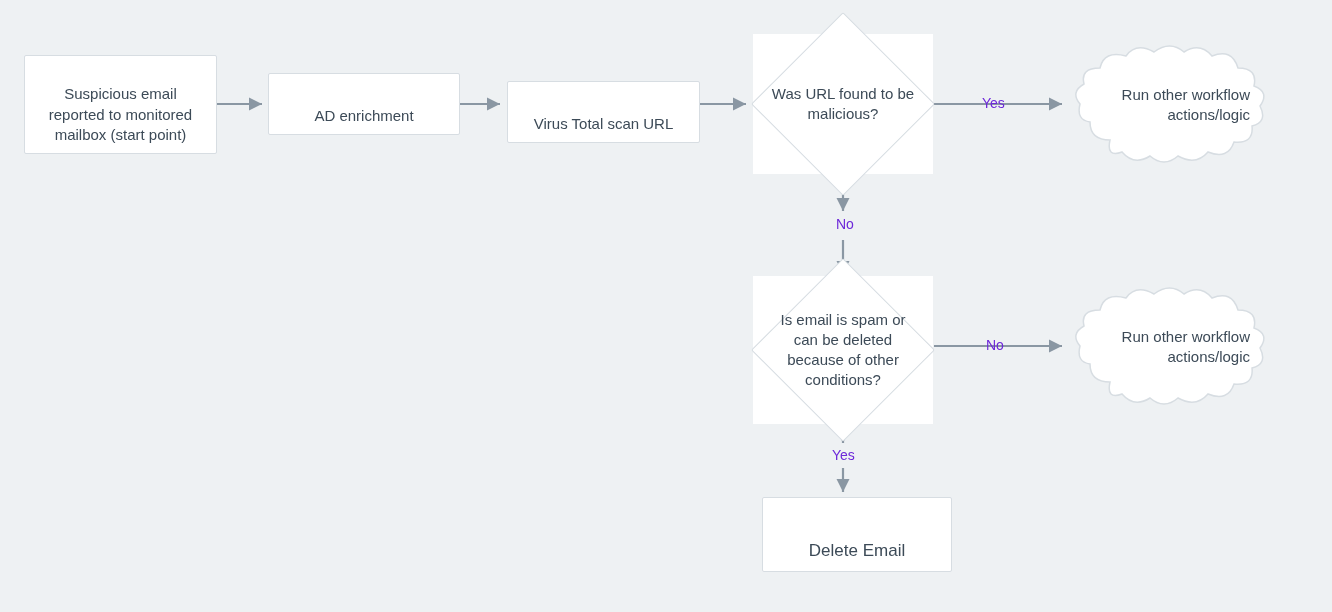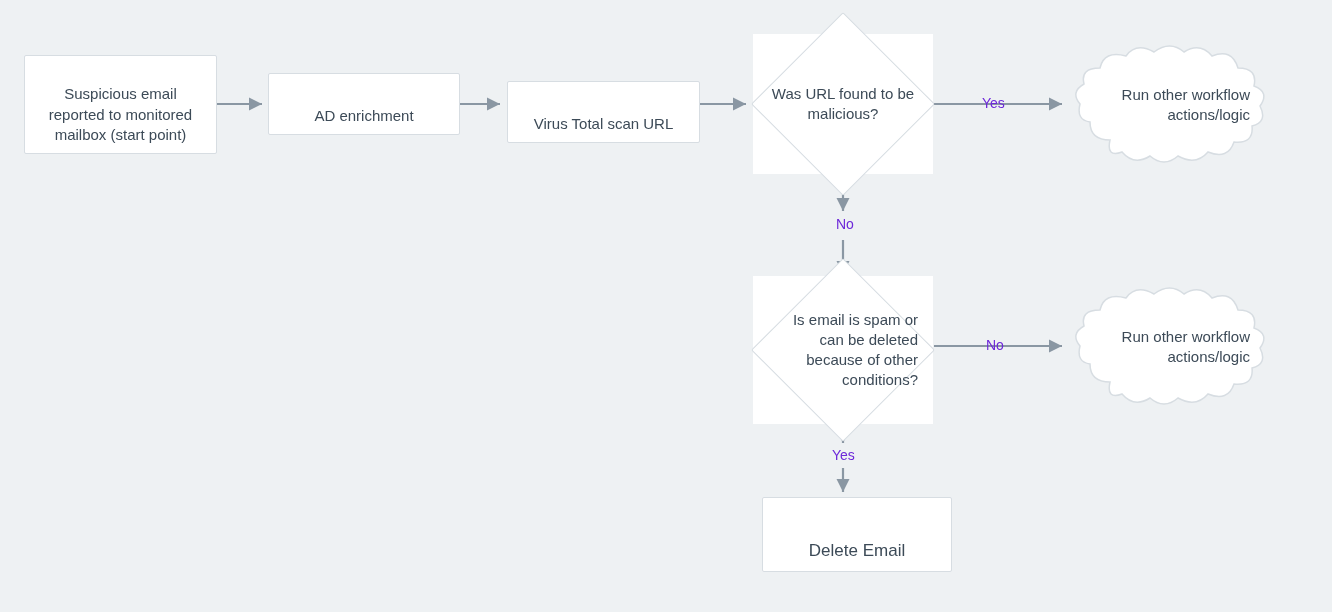--- a/index.html
+++ b/index.html
@@ -129,21 +129,21 @@
     <span class="text">Was URL found to be malicious?</span>
   </div>
 
   <div class="node cloud" style="left:1070px; top:40px;">
     <svg viewBox="0 0 200 130">
       <path d="M40 100 Q20 100 20 82 Q6 80 10 64 Q0 52 14 44 Q10 28 30 28 Q34 10 56 16 Q66 2 84 12 Q100 0 114 12 Q130 2 142 16 Q162 8 168 28 Q188 28 184 46 Q200 52 190 66 Q198 82 182 86 Q184 104 164 102 Q158 120 138 112 Q126 126 108 116 Q94 128 80 116 Q64 126 52 112 Q36 118 40 100 Z" fill="#ffffff" stroke="#d7dde2" stroke-width="1.5"></path>
     </svg>
     <span class="text">Run other workflow actions/logic</span>
   </div>
 
-  <div class="node diamond" style="left:753px; top:276px; height:148px;text-align:right;">
+  <div class="node diamond" style="left:753px; top:276px; height:148px;">
     <span class="text">Is email is spam or can be deleted because of other conditions?</span>
   </div>
 
   <div class="node cloud" style="left:1070px; top:282px;">
     <svg viewBox="0 0 200 130">
       <path d="M40 100 Q20 100 20 82 Q6 80 10 64 Q0 52 14 44 Q10 28 30 28 Q34 10 56 16 Q66 2 84 12 Q100 0 114 12 Q130 2 142 16 Q162 8 168 28 Q188 28 184 46 Q200 52 190 66 Q198 82 182 86 Q184 104 164 102 Q158 120 138 112 Q126 126 108 116 Q94 128 80 116 Q64 126 52 112 Q36 118 40 100 Z" fill="#ffffff" stroke="#d7dde2" stroke-width="1.5"></path>
     </svg>
     <span class="text">Run other workflow actions/logic</span>
   </div>
 

